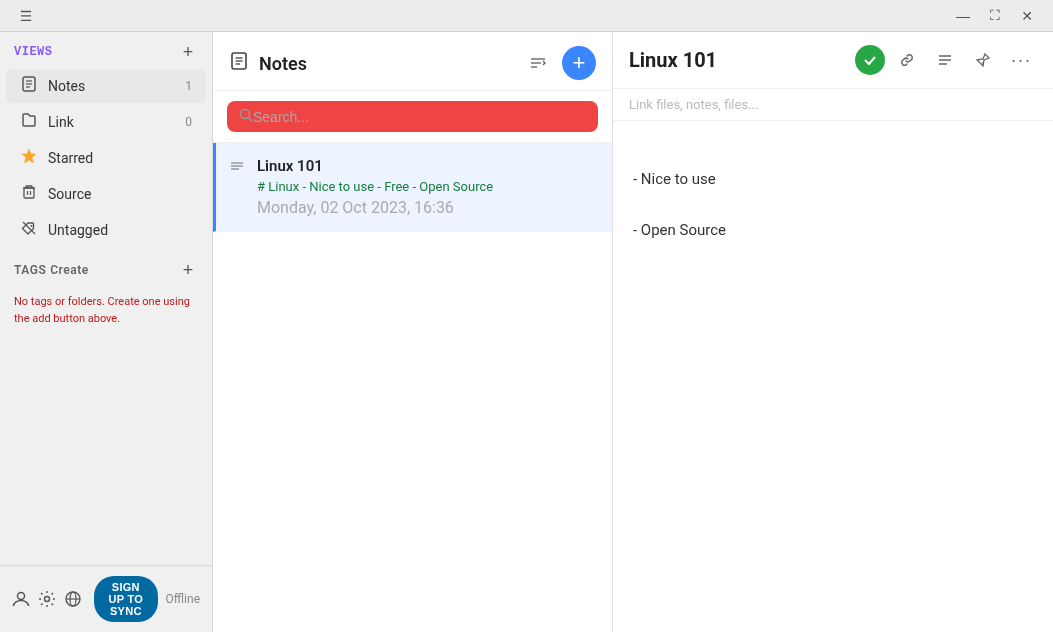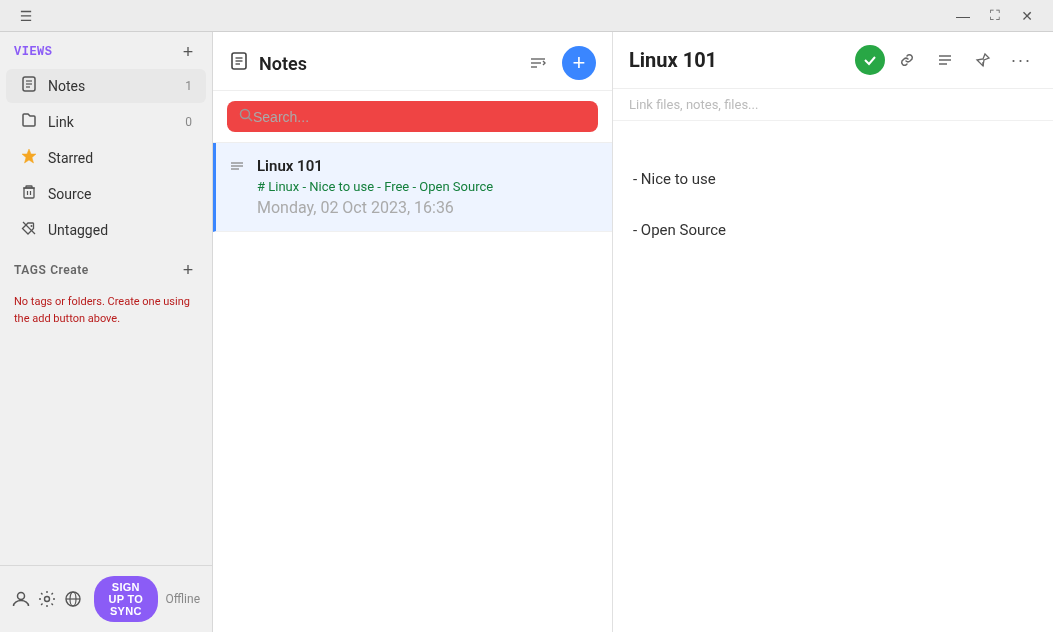--- a/index.html
+++ b/index.html
@@ -123,21 +123,21 @@
       gap: 8px;
     }
     .footer-icon-btn {
       background: none; border: none; cursor: pointer;
       color: #555; font-size: 16px;
       width: 28px; height: 28px;
       display: flex; align-items: center; justify-content: center;
       border-radius: 4px;
     }
     .sync-btn {
-      background: #8b5cf6;
+      background: #0369a1;
       color: white;
       border: none;
       border-radius: 20px;
       padding: 5px 14px;
       font-size: 11px;
       font-weight: 600;
       cursor: pointer;
       margin-left: 4px;
       letter-spacing: 0.3px;
     }

